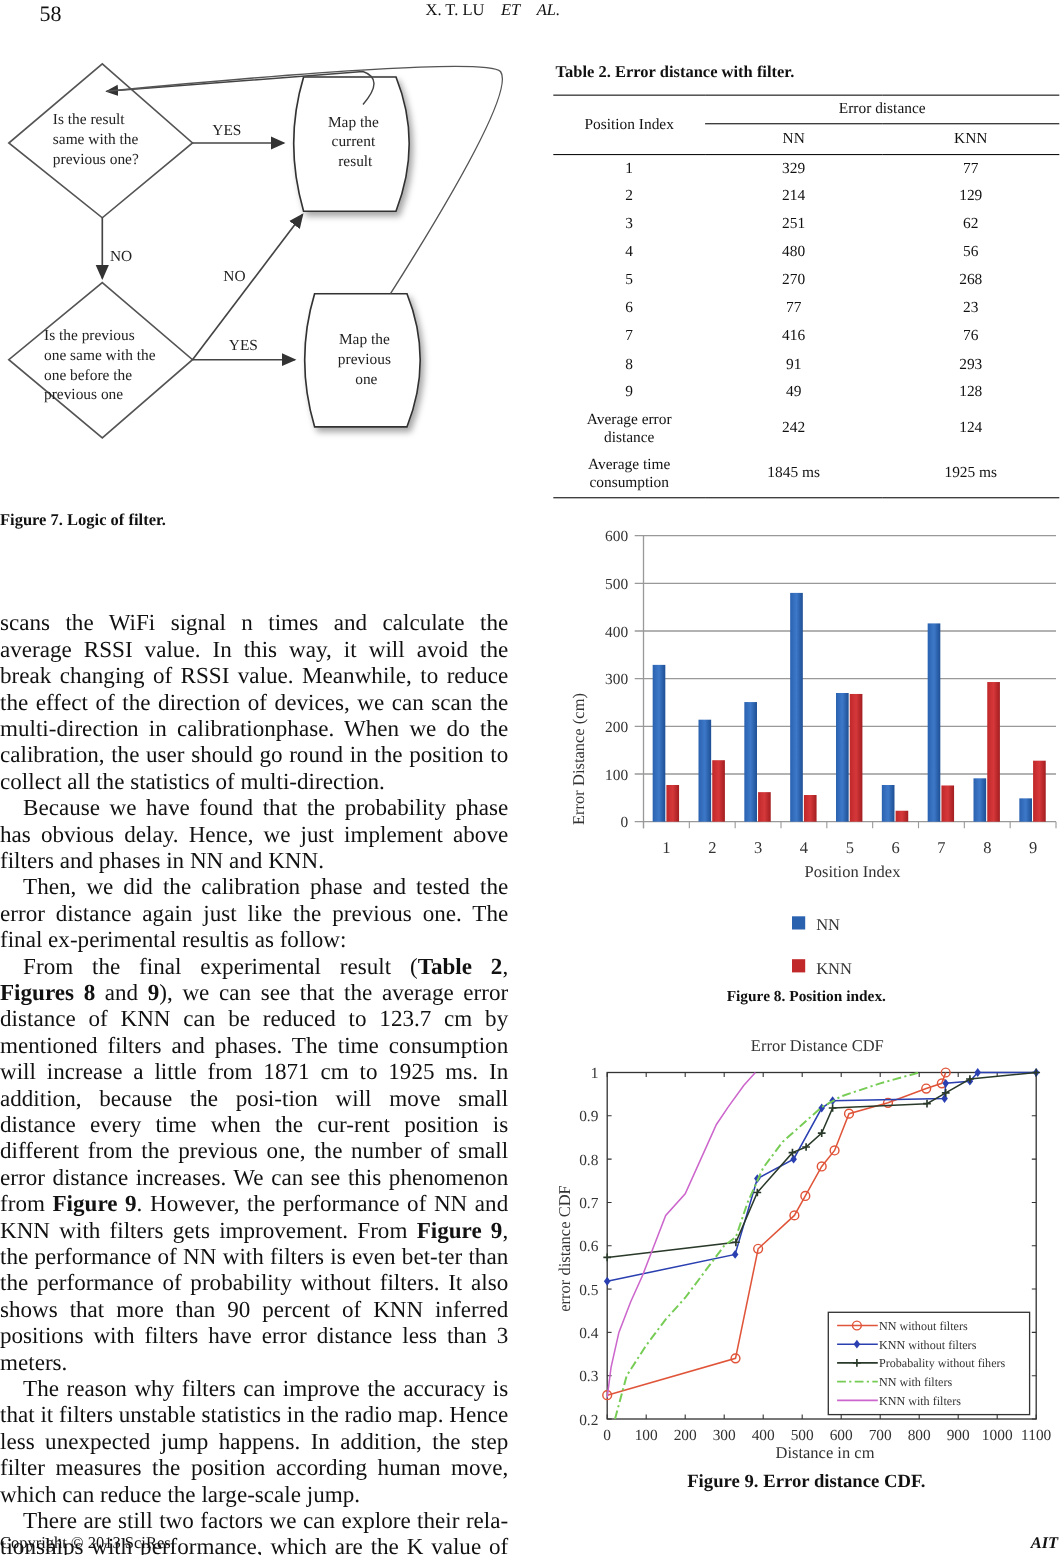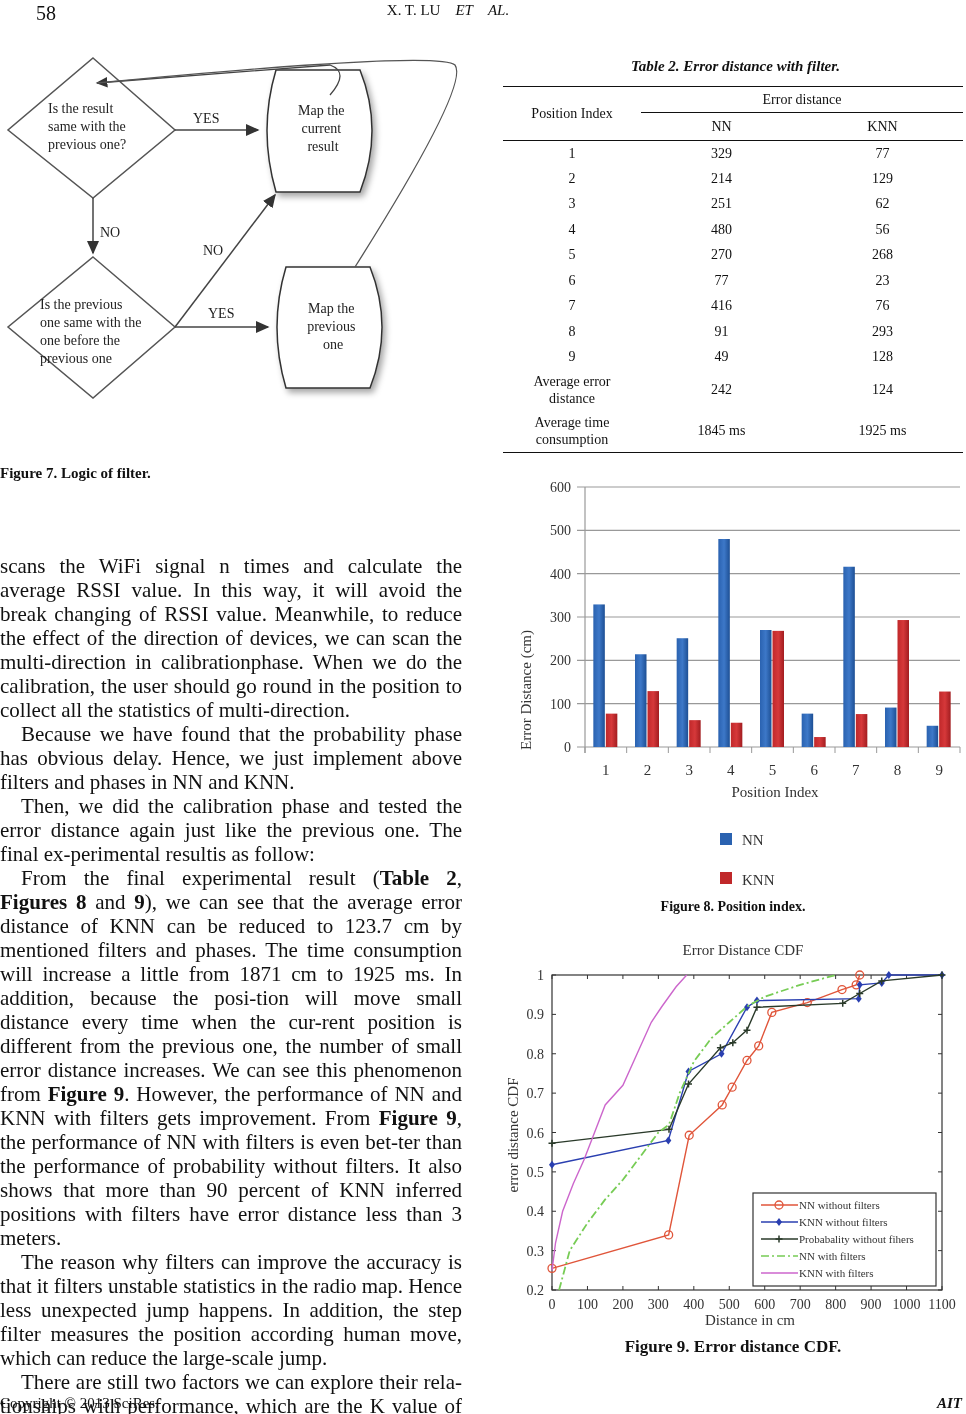--- a/index.html
+++ b/index.html
@@ -18,21 +18,21 @@
   .flow-text { font-family: "Liberation Serif", serif; font-size: 14px; fill: #222; }
   #fig7-caption { left: 0; width: 470px; top: 465px; font-weight: bold; font-size: 15px; }
 
   
   #body-text { left: 0; top: 510px; width: 462px; font-size: 21px; line-height: 24px; text-align: justify; margin-top: 44px; }
   #body-text p { text-indent: 0; margin: 0; }
   #body-text p.ind { text-indent: 21px; }
   #body-text b { font-weight: bold; }
 
   
-  #tbl-title { left: 505px; width: 461px; top: 58px; text-align: center; font-weight: bold; font-size: 15px; font-style: italic; }
+  #tbl-title { left: 505px; width: 461px; top: 58px; text-align: left; font-weight: bold; font-size: 15px; }
   #tbl { left: 503px; top: 86px; width: 460px; border-collapse: collapse; font-size: 14px; }
   #tbl td { text-align: center; padding: 0; margin-top: 16px; }
   #tbl .col1 { width: 138px; }
   #tbl .rule-top { border-top: 1.5px solid #111; }
   #tbl .sub-rule { border-bottom: 1px solid #111; }
 
   
   #bar-chart { left: 505px; top: 475px; width: 458px; height: 415px; }
   #fig8-caption { left: 500px; width: 466px; top: 899px; text-align: center; font-weight: bold; font-size: 14px; }
 

